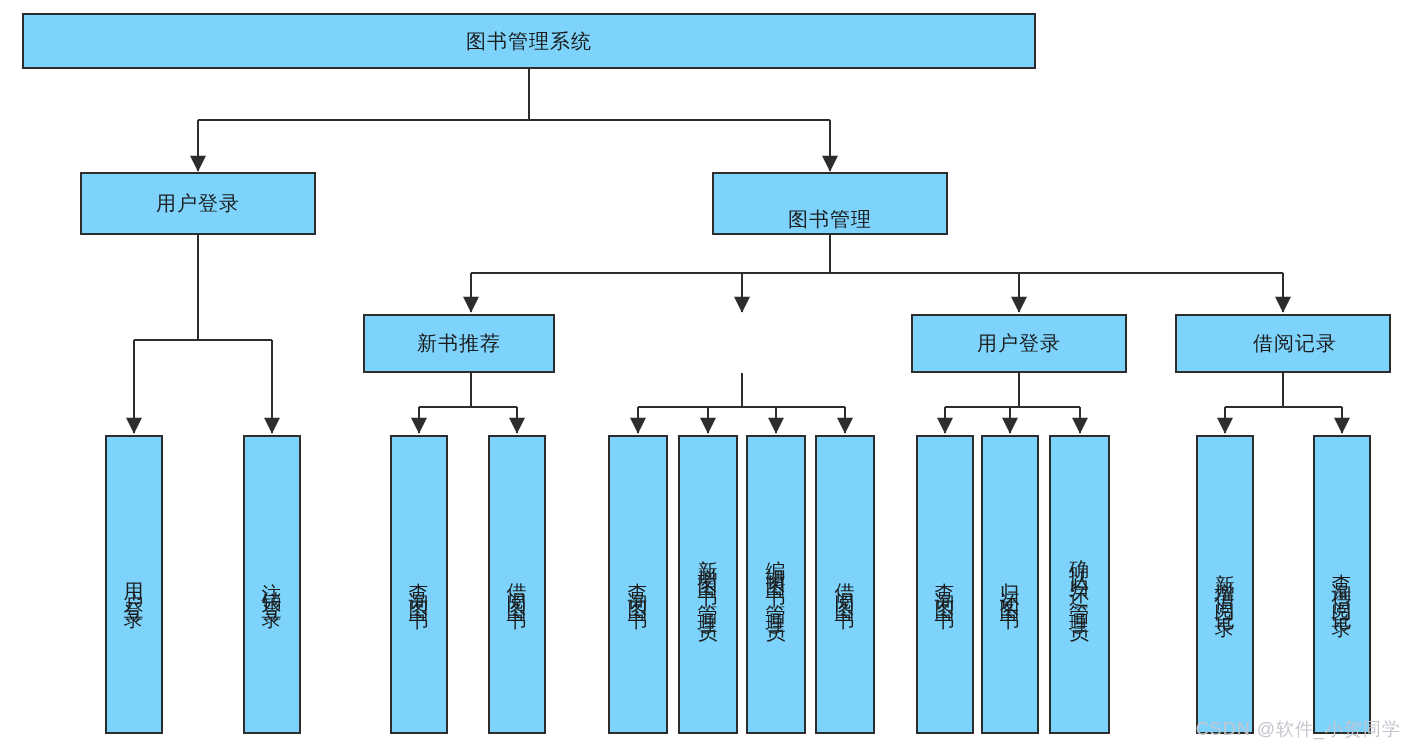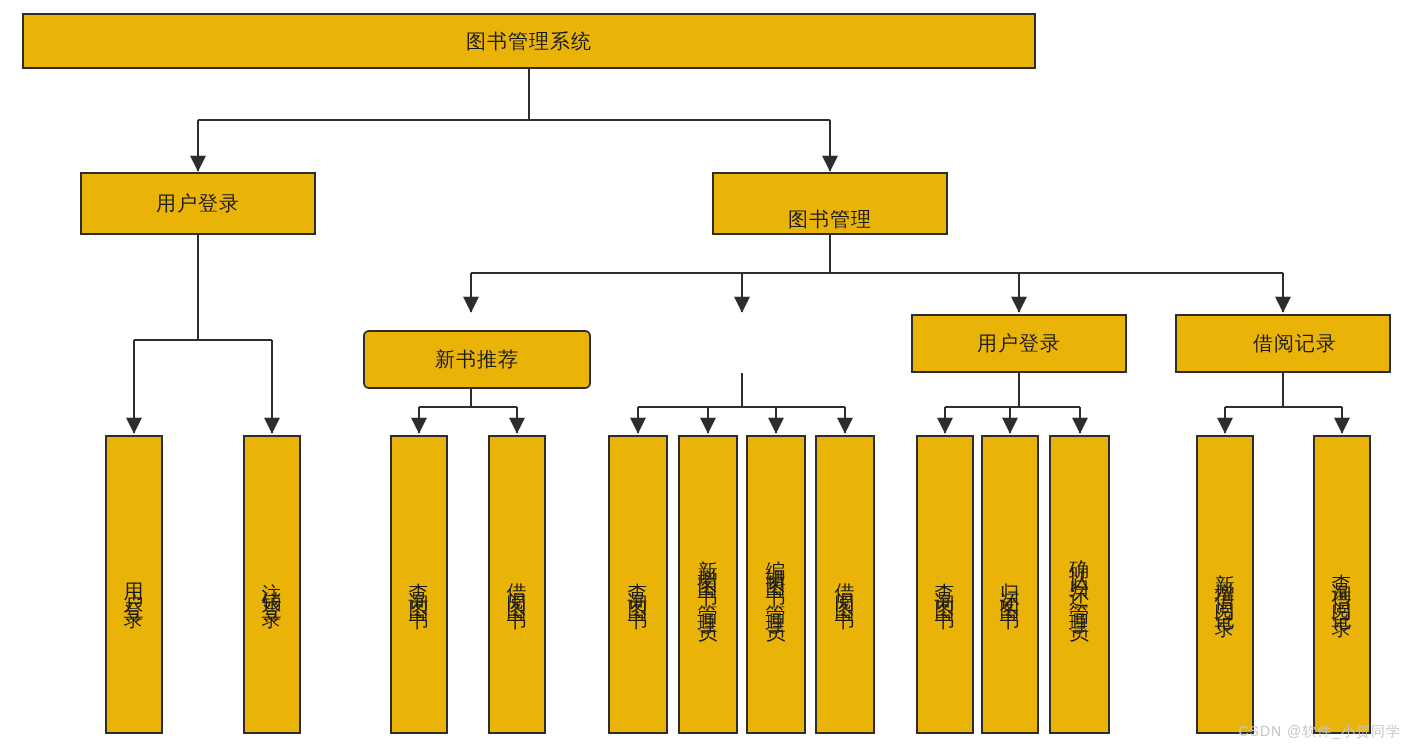--- a/index.html
+++ b/index.html
@@ -11,21 +11,21 @@
     width:1405px;
     height:747px;
     background:#ffffff;
     overflow:hidden;
   }
 
   .links { position:absolute; left:0; top:0; }
 
   .node {
     position:absolute;
-    background:#eab308;
+    background:#7dd3fc;
     border:2px solid #2d2d2d;
     display:flex;
     align-items:center;
     justify-content:center;
     color:#1b1b1b;
   }
   .node.h .lbl {
     font-size:20px;
     letter-spacing:1px;
     white-space:nowrap;
@@ -35,21 +35,21 @@
     font-size:20px;
     letter-spacing:9px;
     line-height:1;
     white-space:nowrap;
   }
 
   .watermark {
     position:absolute;
     right:4px;
     bottom:6px;
-    font-size:14px;
+    font-size:18px;
     color:#c3c7cd;
     letter-spacing:1px;
     white-space:nowrap;
   }
 </style>
 </head>
 <body>
 
 <div class="stage">
 
@@ -100,21 +100,21 @@
     <span class="lbl">图书管理系统</span>
   </div>
 
   <div class="node h" style="left:80px; top:172px; width:236px; height:63px;">
     <span class="lbl">用户登录</span>
   </div>
   <div class="node h" style="left:712px; top:172px; width:236px; height:63px;align-items:flex-end;">
     <span class="lbl">图书管理</span>
   </div>
 
-  <div class="node h" style="left:363px; top:330px; width:228px; height:59px;border-radius:6px;">
+  <div class="node h" style="left:363px; top:314px; width:192px; height:59px;">
     <span class="lbl">新书推荐</span>
   </div>
   <div class="node h" style="left:911px; top:314px; width:216px; height:59px;">
     <span class="lbl">用户登录</span>
   </div>
   <div class="node h" style="left:1175px; top:314px; width:216px; height:59px;padding-left:24px;">
     <span class="lbl">借阅记录</span>
   </div>
 
   <div class="node v" style="left:105px; top:435px; width:58px; height:299px;">

